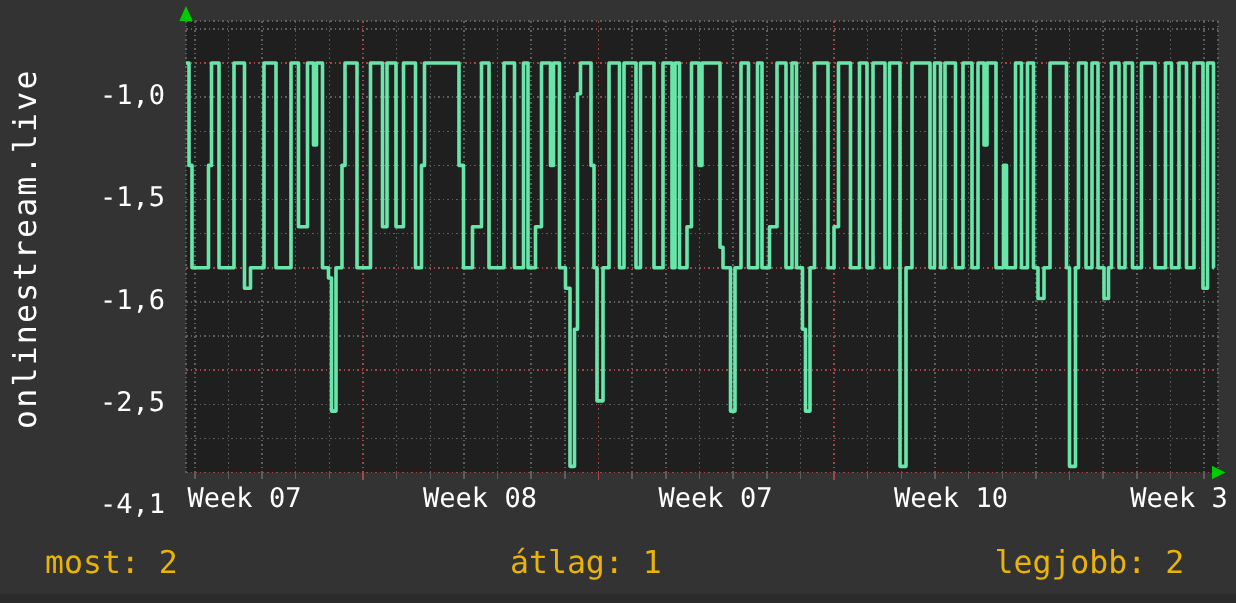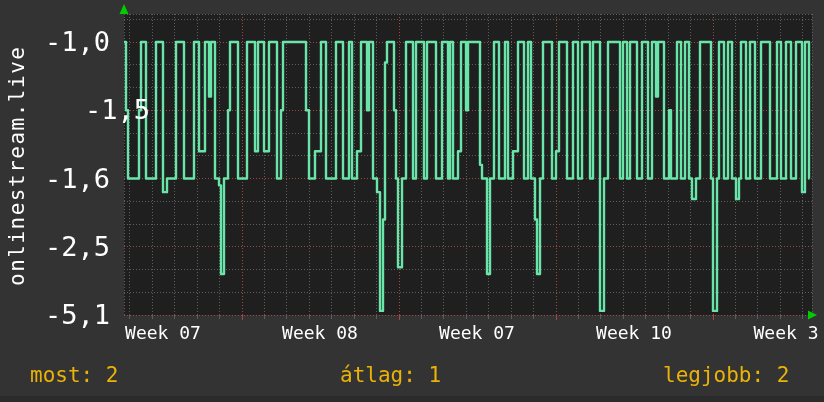--- a/index.html
+++ b/index.html
@@ -4,21 +4,21 @@
 <style>
   html,body{margin:0;padding:0;}
   body{width:824px;height:402px;overflow:hidden;background:#333333;position:relative;
        font-family:"DejaVu Sans Mono","Liberation Mono",monospace;}
   #chart{position:absolute;left:0;top:0;}
   #chart line{shape-rendering:crispEdges;}
   .vtitle{position:absolute;left:2px;top:44px;width:30px;height:244px;color:#ffffff;
           font-size:21px;letter-spacing:1.5px;writing-mode:vertical-rl;transform:rotate(180deg);
           display:flex;align-items:center;justify-content:center;white-space:nowrap;}
   .ylab{position:absolute;left:0;width:110px;height:26px;line-height:26px;text-align:right;
-        color:#ffffff;font-size:27px;white-space:pre;}
+        color:#ffffff;font-size:18px;white-space:pre;margin-top:22px;}
   .xlab{position:absolute;top:320px;height:26px;line-height:26px;color:#ffffff;font-size:18px;
         transform:translateX(-50%);white-space:pre;}
   .stat{position:absolute;top:362px;height:26px;line-height:26px;color:#eab308;font-size:21px;white-space:pre;}
   .bottom-strip{position:absolute;left:0;top:396px;width:824px;height:6px;background:#2b2b2b;}
 </style>
 </head>
 <body>
 
 <svg id="chart" width="824" height="402">
     <rect x="124" y="14" width="688" height="301" fill="#1f1f1f"></rect>
@@ -103,24 +103,24 @@
     <line x1="812" y1="14" x2="812" y2="315" stroke="#5e5e5e" stroke-width="1" stroke-dasharray="1 2"></line>
     <path d="M 124 42 H 126 V 110.25 H 128 V 178.5 H 139 V 110.25 H 141 V 42 H 146 V 178.5 H 156 V 42 H 163 V 192.15 H 167 V 178.5 H 176 V 42 H 184 V 178.5 H 194 V 42 H 199 V 151.2 H 205 V 42 H 209 V 96.6 H 211 V 42 H 215 V 178.5 H 219 V 185.325 H 221 V 274.05 H 224 V 178.5 H 228 V 110.25 H 230 V 42 H 238 V 178.5 H 247 V 42 H 255 V 151.2 H 258 V 42 H 264 V 151.2 H 269 V 42 H 277 V 178.5 H 281 V 110.25 H 283 V 42 H 306 V 110.25 H 309 V 178.5 H 315 V 151.2 H 321 V 42 H 326 V 178.5 H 336 V 42 H 343 V 178.5 H 349 V 42 H 352 V 178.5 H 357 V 151.2 H 361 V 42 H 367 V 110.25 H 369 V 42 H 373 V 178.5 H 377 V 192.15 H 380 V 310.90500000000003 H 383 V 219.45 H 385 V 62.47499999999999 H 387 V 42 H 394 V 110.25 H 396 V 178.5 H 398 V 267.225 H 402 V 178.5 H 406 V 42 H 413 V 178.5 H 416 V 42 H 424 V 178.5 H 427 V 42 H 436 V 178.5 H 442 V 42 H 448 V 178.5 H 450 V 42 H 453 V 178.5 H 458 V 151.2 H 461 V 42 H 466 V 110.25 H 468 V 42 H 480 V 164.85 H 482 V 178.5 H 487 V 274.05 H 490 V 178.5 H 494 V 42 H 499 V 178.5 H 505 V 42 H 508 V 178.5 H 513 V 151.2 H 518 V 42 H 524 V 178.5 H 528 V 42 H 531 V 178.5 H 535 V 219.45 H 537 V 274.05 H 540 V 178.5 H 543 V 42 H 552 V 178.5 H 556 V 151.2 H 559 V 42 H 567 V 178.5 H 573 V 42 H 578 V 178.5 H 582 V 42 H 590 V 178.5 H 593 V 42 H 600 V 310.90500000000003 H 604 V 178.5 H 608 V 42 H 620 V 178.5 H 623 V 42 H 627 V 178.5 H 630 V 42 H 637 V 178.5 H 642 V 42 H 648 V 178.5 H 652 V 42 H 656 V 96.6 H 658 V 42 H 664 V 178.5 H 669 V 110.25 H 671 V 178.5 H 677 V 42 H 681 V 178.5 H 685 V 42 H 689 V 178.5 H 692 V 198.975 H 696 V 178.5 H 700 V 42 H 711 V 178.5 H 713 V 310.90500000000003 H 717 V 178.5 H 719 V 42 H 724 V 178.5 H 728 V 42 H 732 V 178.5 H 736 V 198.975 H 739 V 178.5 H 741 V 42 H 746 V 178.5 H 750 V 42 H 755 V 178.5 H 761 V 42 H 770 V 178.5 H 777 V 42 H 781 V 178.5 H 786 V 42 H 791 V 178.5 H 796 V 42 H 802 V 192.15 H 805 V 42 H 809 V 178.5 H 809.5" fill="none" stroke="#6ae5a9" stroke-width="2.4" stroke-linejoin="round"></path>
     <polygon points="124,4 119.5,14 128.5,14" fill="#00cc00"></polygon>
     <polygon points="817,315 808,310.5 808,319.5" fill="#00cc00"></polygon>
   </svg>
 
 <div class="vtitle">onlinestream.live</div>
 
 <div id="ylabels">
     <div class="ylab" style="top: 29px;">-1,0</div>
-    <div class="ylab" style="top: 97.25px; padding-left: 40px;">-1,5</div>
+    <div class="ylab" style="top: 97.25px;">-1,5</div>
     <div class="ylab" style="top: 165.5px;">-1,6</div>
     <div class="ylab" style="top: 233.75px;">-2,5</div>
-    <div class="ylab" style="top: 302px;">-5,1</div>
+    <div class="ylab" style="top: 302px;">-4,1</div>
   </div>
 <div id="xlabels">
     <div class="xlab" style="left: 163px;">Week 07</div>
     <div class="xlab" style="left: 320px; text-align: center;">Week 08</div>
     <div class="xlab" style="left: 477px;">Week 07</div>
     <div class="xlab" style="left: 634px;">Week 10</div>
     <div class="xlab" style="left: 786px;">Week 3</div>
   </div>
 
 <div class="stat" style="left:30px">most: 2</div>

